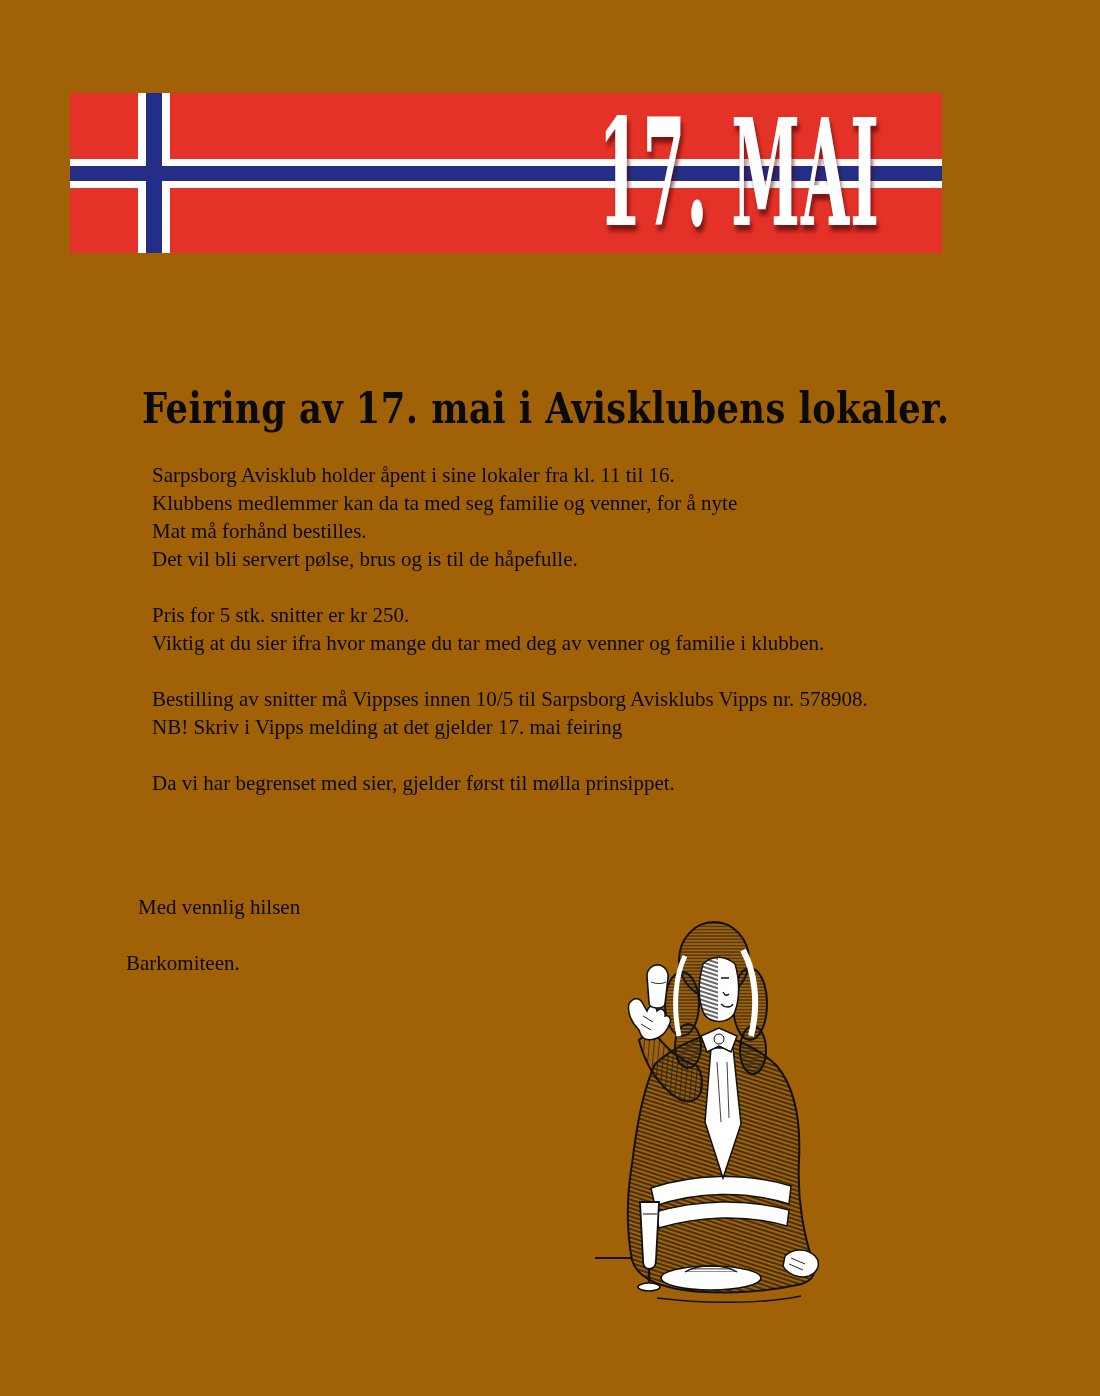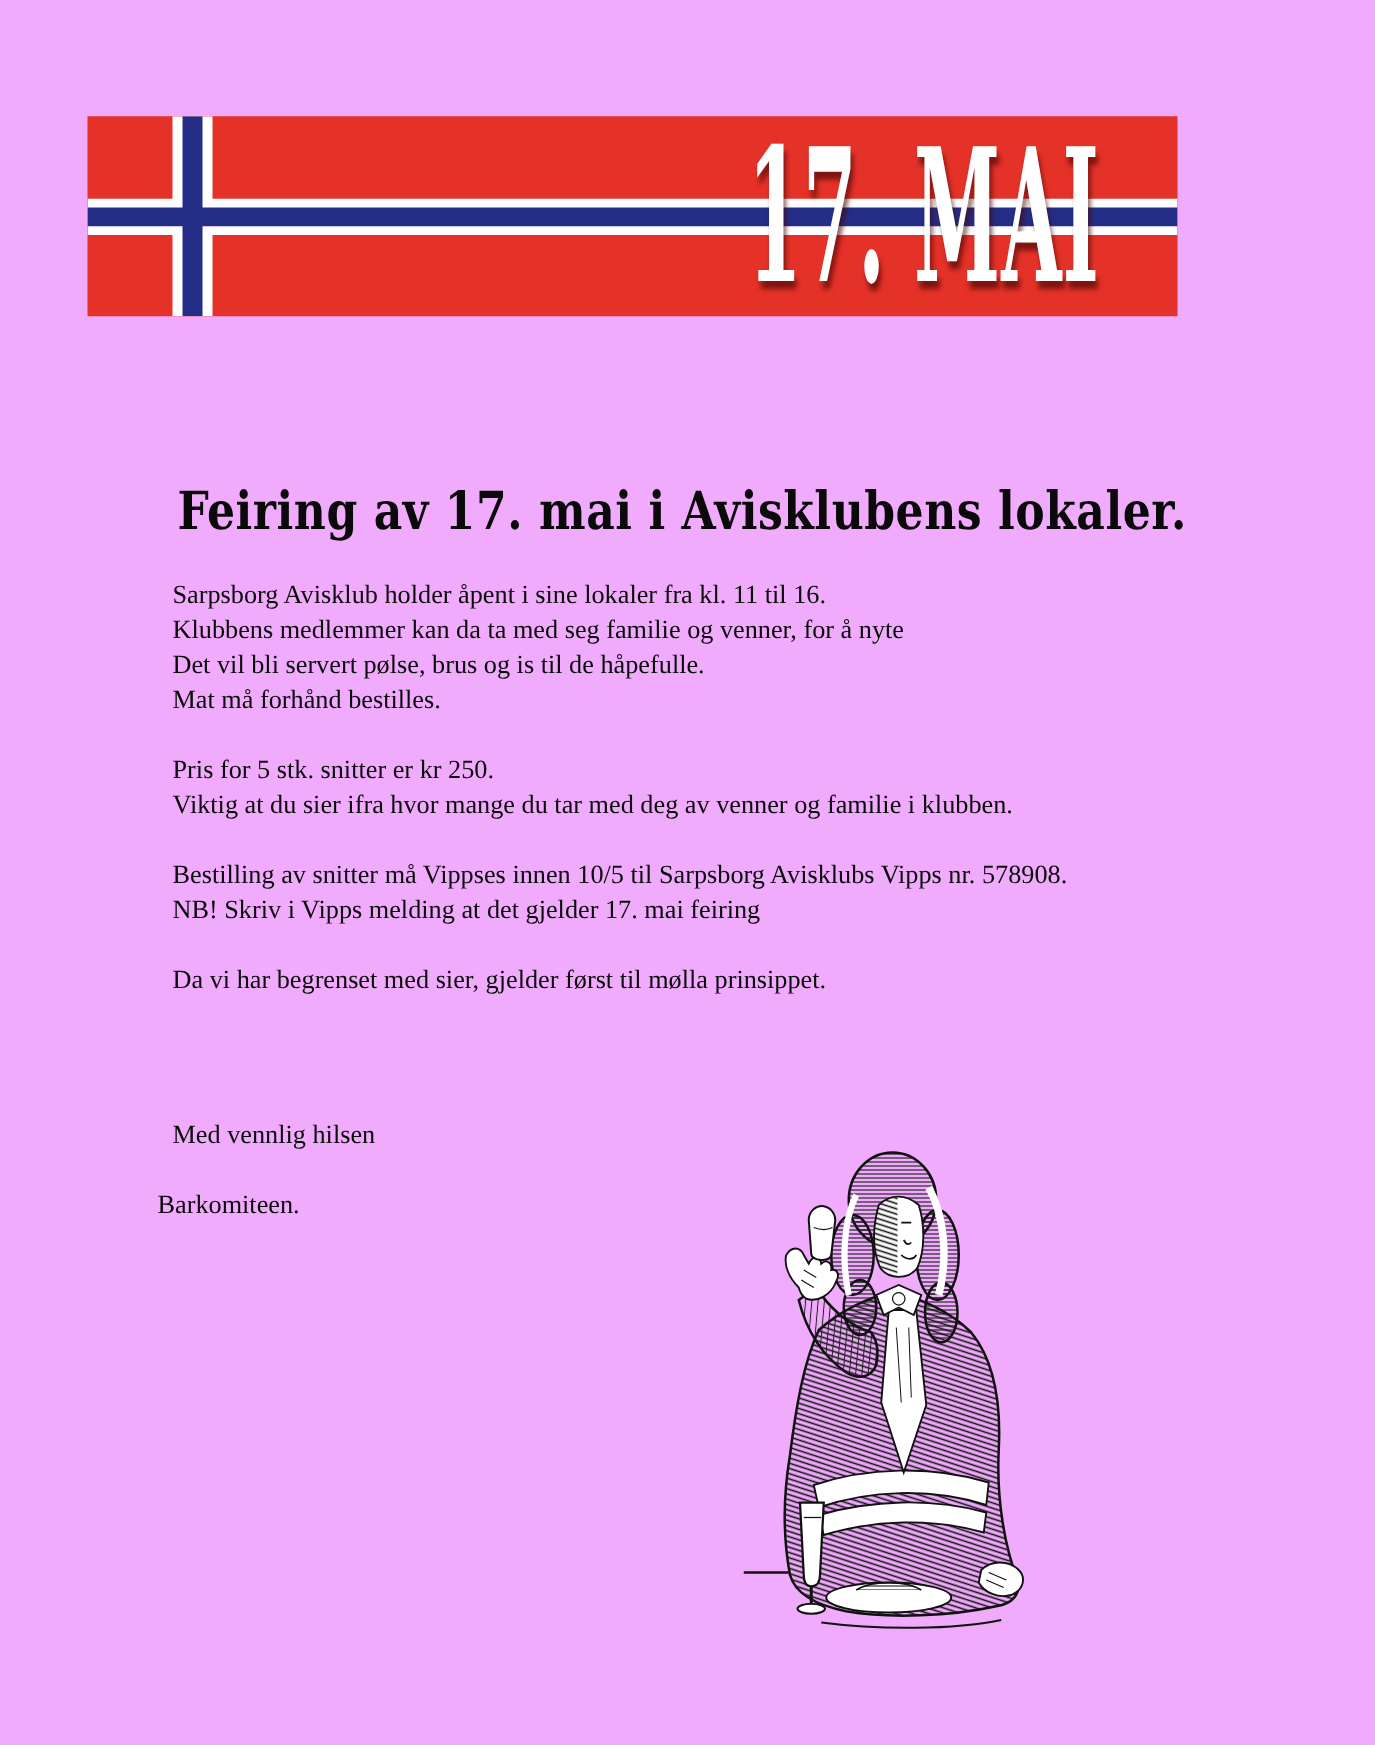--- a/index.html
+++ b/index.html
@@ -1,17 +1,17 @@
 <!DOCTYPE html>
 <html style="--flag-red: #e53228; --flag-blue: #242e87; --flag-white: #ffffff; --ink: #0a0a0a;"><head>
 <meta charset="utf-8">
 <style>
   html,body{margin:0;padding:0;background:#ffffff;}
   .page{
-    position:relative;width:1100px;height:1396px;background:#f0abfc;
+    position:relative;width:1100px;height:1396px;background:#a16207;
     font-family:"Liberation Serif",serif;color:var(--ink,#0a0a0a);overflow:hidden;
   }
 
   
   .flag-banner{
     position:absolute;left:70px;top:93px;width:872px;height:160px;
     background:var(--flag-red,#e53228);overflow:hidden;
   }
   .stripe{position:absolute;}
   .v-white{left:68px;top:0;width:32px;height:160px;background:var(--flag-white,#ffffff);}
@@ -29,21 +29,21 @@
   
   .doc-title{
     position:absolute;left:142px;top:384px;margin:0;
     font-family:"DejaVu Serif",serif;font-weight:700;font-size:42px;line-height:1.2;
     letter-spacing:0.5px;white-space:nowrap;
     transform:scaleX(0.84);transform-origin:left top;
   }
 
   
   .body-copy{
-    position:absolute;left:138px;top:461px;width:870px;
+    position:absolute;left:152px;top:461px;width:870px;
     font-size:21px;line-height:28px;
   }
   .body-copy p{margin:0 0 28px 0;}
   .body-copy .line{display:block;}
   .closing{position:absolute;left:138px;top:893px;margin:0;font-size:21px;line-height:28px;text-align:center;}
   .signature{position:absolute;left:126px;top:949px;margin:0;font-size:21px;line-height:28px;}
 
   
   .illustration{position:absolute;left:593px;top:912px;width:232px;height:398px;}
 </style>
@@ -59,22 +59,22 @@
     <div class="stripe h-blue"></div>
     <div class="banner-title">17. MAI</div>
   </div>
 
   <h1 class="doc-title">Feiring av 17. mai i Avisklubens lokaler.</h1>
 
   <div class="body-copy">
     <p>
       <span class="line">Sarpsborg Avisklub holder åpent i sine lokaler fra kl. 11 til 16.</span>
       <span class="line">Klubbens medlemmer kan da ta med seg familie og venner, for å nyte</span>
+      <span class="line">Mat må forhånd bestilles.</span>
       <span class="line">Det vil bli servert pølse, brus og is til de håpefulle.</span>
-      <span class="line">Mat må forhånd bestilles.</span>
     </p>
     <p>
       <span class="line">Pris for 5 stk. snitter er kr 250.</span>
       <span class="line">Viktig at du sier ifra hvor mange du tar med deg av venner og familie i klubben.</span>
     </p>
     <p>
       <span class="line">Bestilling av snitter må Vippses innen 10/5 til Sarpsborg Avisklubs Vipps nr. 578908.</span>
       <span class="line">NB! Skriv i Vipps melding at det gjelder 17. mai feiring</span>
     </p>
     <p>

